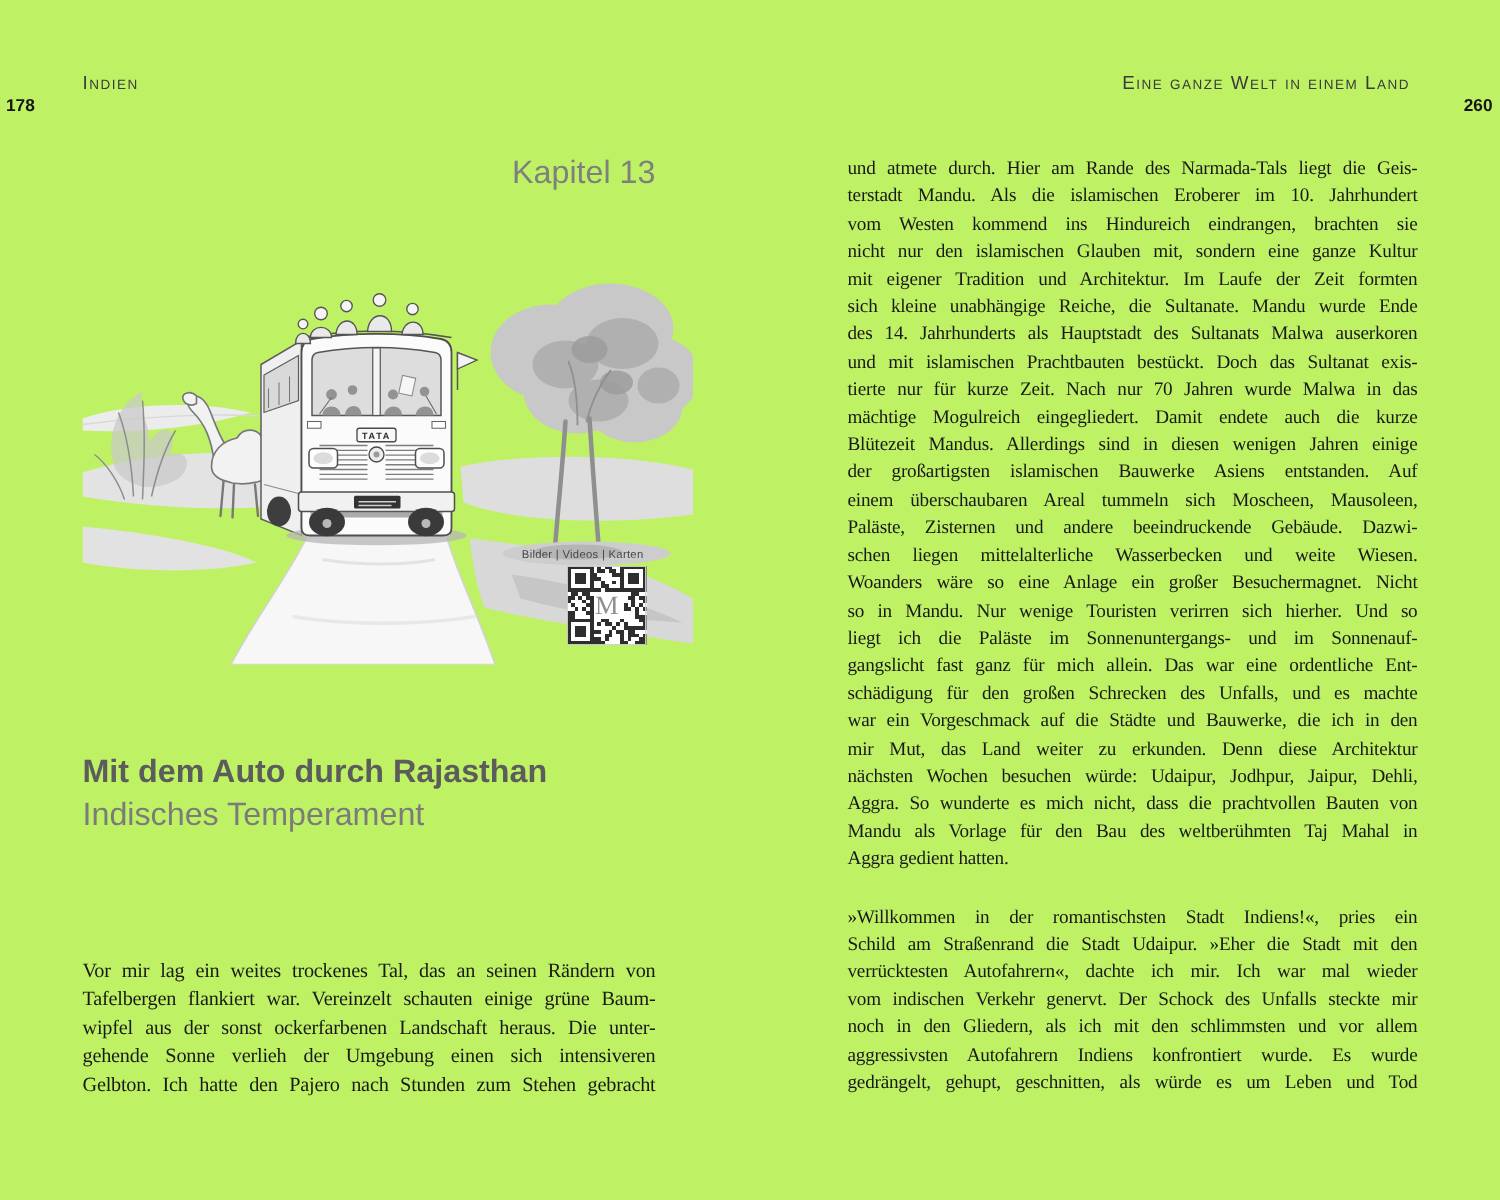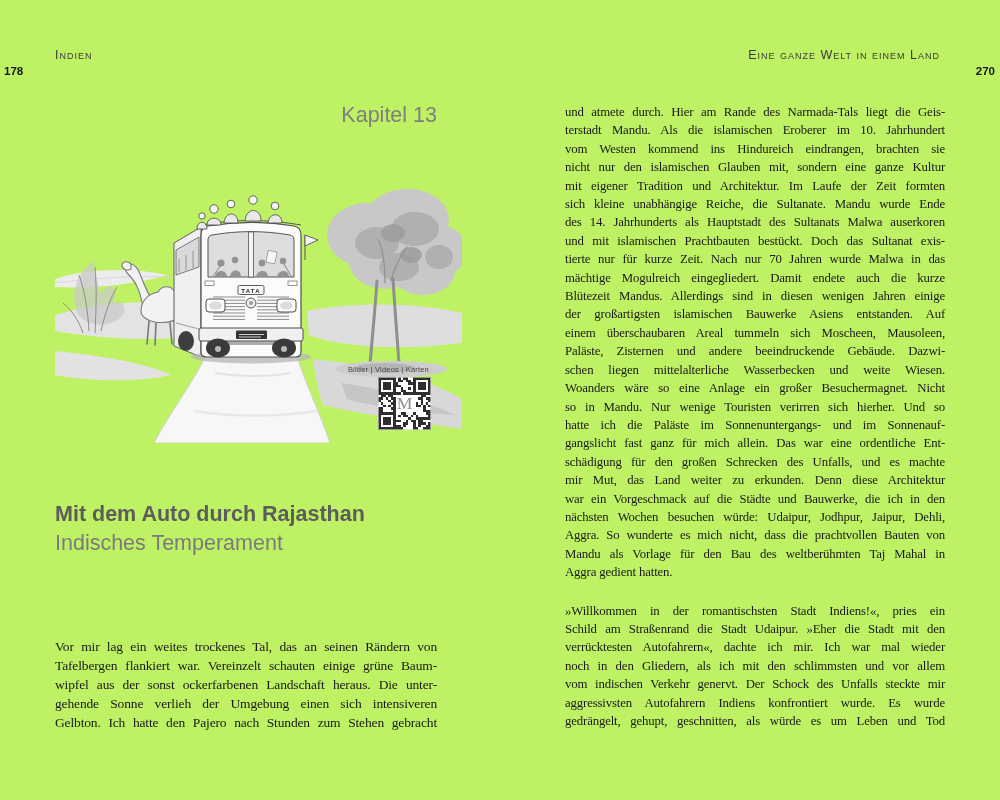--- a/index.html
+++ b/index.html
@@ -37,21 +37,21 @@
   .line.endline{text-align-last:left;}
 </style>
 </head>
 <body>
 
 <div class="spread">
 
   <div class="pagenum left">178</div>
   <div class="runhead left">Indien</div>
   <div class="runhead right">Eine ganze Welt in einem Land</div>
-  <div class="pagenum right">270</div>
+  <div class="pagenum right">260</div>
 
   <div class="chapter-heading">Kapitel 13</div>
 
   <svg class="illustration" viewBox="0 0 407 280" xmlns="http://www.w3.org/2000/svg">
 
     <path d="M0,116 C30,106 75,104 112,112 C80,122 35,126 0,124 Z" fill="#ececec"></path>
     <path d="M0,120 C60,112 120,112 150,118" stroke="#d8d8d8" stroke-width="1" fill="none"></path>
     <path d="M0,152 C45,138 115,134 152,146 L150,172 C95,180 35,174 0,168 Z" fill="#e3e3e3"></path>
     <path d="M252,148 C300,138 368,140 407,150 L407,180 C345,188 285,184 254,172 Z" fill="#dedede"></path>
     <path d="M258,196 C318,202 375,216 407,236 L407,266 C352,258 300,250 268,242 C262,226 260,210 258,196 Z" fill="#d8d8d8"></path>
@@ -346,34 +346,34 @@
         <div class="line">und mit islamischen Prachtbauten bestückt. Doch das Sultanat exis-</div>
         <div class="line">tierte nur für kurze Zeit. Nach nur 70 Jahren wurde Malwa in das</div>
         <div class="line">mächtige Mogulreich eingegliedert. Damit endete auch die kurze</div>
         <div class="line">Blütezeit Mandus. Allerdings sind in diesen wenigen Jahren einige</div>
         <div class="line">der großartigsten islamischen Bauwerke Asiens entstanden. Auf</div>
         <div class="line">einem überschaubaren Areal tummeln sich Moscheen, Mausoleen,</div>
         <div class="line">Paläste, Zisternen und andere beeindruckende Gebäude. Dazwi-</div>
         <div class="line">schen liegen mittelalterliche Wasserbecken und weite Wiesen.</div>
         <div class="line">Woanders wäre so eine Anlage ein großer Besuchermagnet. Nicht</div>
         <div class="line">so in Mandu. Nur wenige Touristen verirren sich hierher. Und so</div>
-        <div class="line">hatte ich die Paläste im Sonnenuntergangs- und im Sonnenauf-</div>
+        <div class="line">liegt ich die Paläste im Sonnenuntergangs- und im Sonnenauf-</div>
         <div class="line">gangslicht fast ganz für mich allein. Das war eine ordentliche Ent-</div>
         <div class="line">schädigung für den großen Schrecken des Unfalls, und es machte</div>
+        <div class="line">war ein Vorgeschmack auf die Städte und Bauwerke, die ich in den</div>
         <div class="line">mir Mut, das Land weiter zu erkunden. Denn diese Architektur</div>
-        <div class="line">war ein Vorgeschmack auf die Städte und Bauwerke, die ich in den</div>
         <div class="line">nächsten Wochen besuchen würde: Udaipur, Jodhpur, Jaipur, Dehli,</div>
         <div class="line">Aggra. So wunderte es mich nicht, dass die prachtvollen Bauten von</div>
         <div class="line">Mandu als Vorlage für den Bau des weltberühmten Taj Mahal in</div>
         <div class="line endline">Aggra gedient hatten.</div>
       </div>
     <div class="para para-gap">
         <div class="line">»Willkommen in der romantischsten Stadt Indiens!«, pries ein</div>
         <div class="line">Schild am Straßenrand die Stadt Udaipur. »Eher die Stadt mit den</div>
         <div class="line">verrücktesten Autofahrern«, dachte ich mir. Ich war mal wieder</div>
+        <div class="line">vom indischen Verkehr genervt. Der Schock des Unfalls steckte mir</div>
         <div class="line">noch in den Gliedern, als ich mit den schlimmsten und vor allem</div>
-        <div class="line">vom indischen Verkehr genervt. Der Schock des Unfalls steckte mir</div>
         <div class="line">aggressivsten Autofahrern Indiens konfrontiert wurde. Es wurde</div>
         <div class="line">gedrängelt, gehupt, geschnitten, als würde es um Leben und Tod</div>
       </div>
   </div>
 
 </div>
 
 </body></html>

